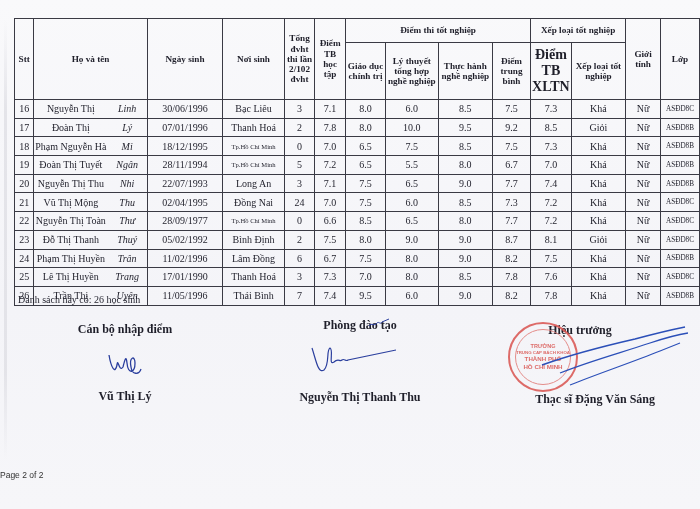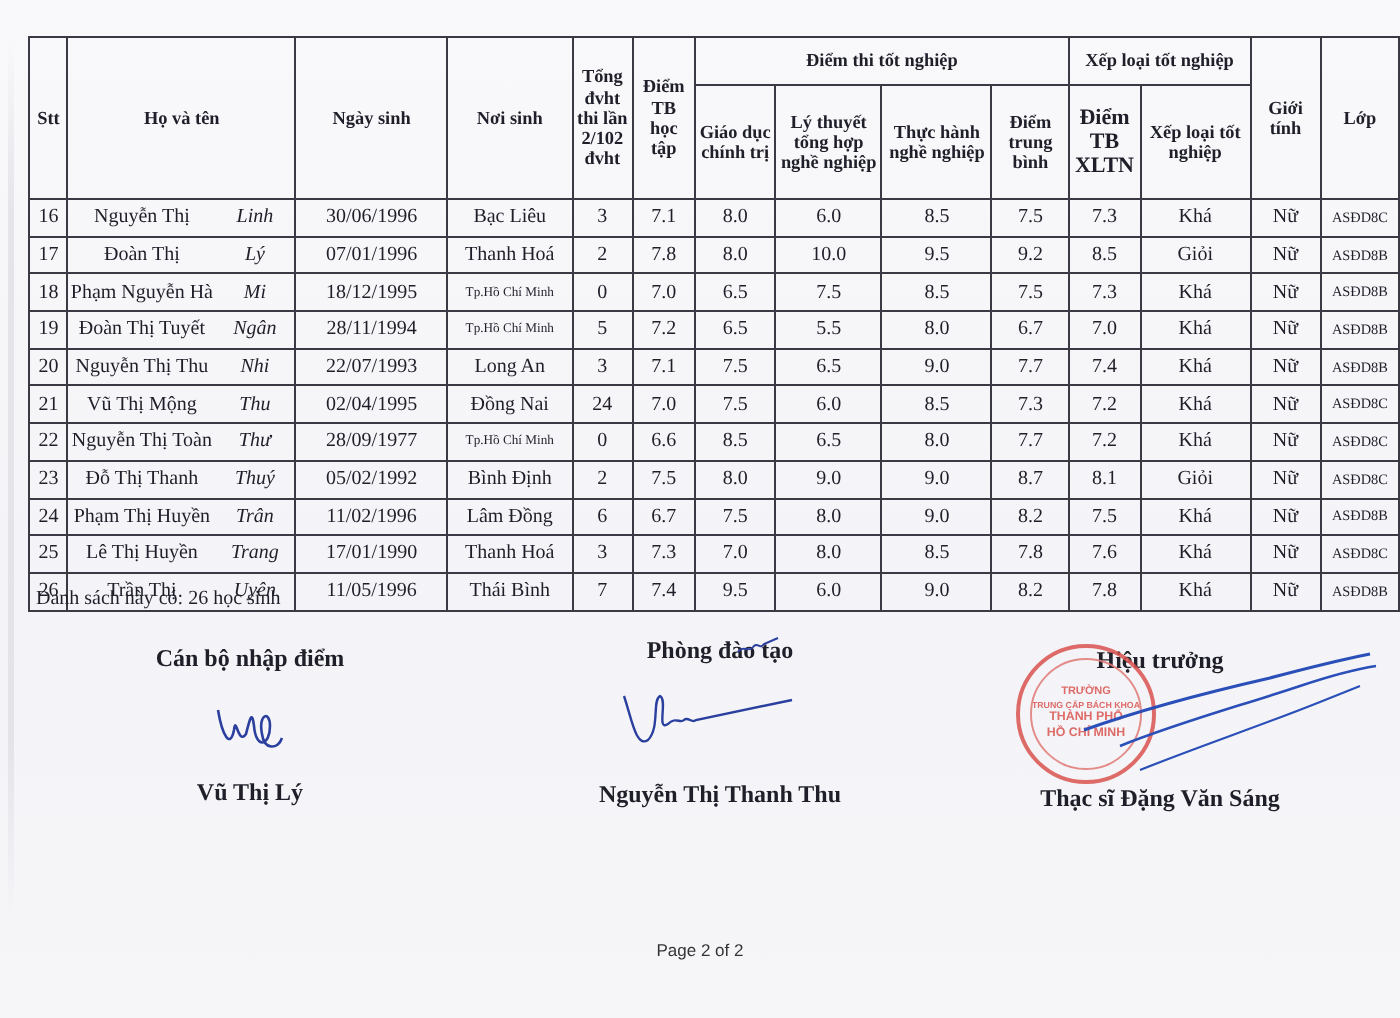--- a/index.html
+++ b/index.html
@@ -57,21 +57,21 @@
     border: 2px solid #d9534f; border-radius: 50%;
     color: #d9534f; font-size: 5.5px; text-align: center;
     display: flex; flex-direction: column; align-items: center; justify-content: center;
     font-family: "Liberation Sans", sans-serif; font-weight: bold;
     opacity: .85;
   }
   .stamp::before {
     content: ""; position: absolute; inset: 5px; border: 1px solid #e07a76; border-radius: 50%;
   }
   .stamp span { display: block; line-height: 1.25; }
-  .footer { position: absolute; left: 0; width: 700px; top: 470px; text-align: center; font-family: "Liberation Sans", sans-serif; font-size: 8.5px; color: #333; }
+  .footer { position: absolute; left: 0; width: 700px; top: 470px; font-family: "Liberation Sans", sans-serif; font-size: 8.5px; color: #333; }
   svg.sig { position: absolute; overflow: visible; }
 </style>
 </head>
 <body>
 
 <div class="page">
   <div class="left-edge"></div>
 
   <table class="grades">
     <colgroup>
@@ -102,21 +102,21 @@
         <th colspan="4">Điểm thi tốt nghiệp</th>
         <th colspan="2">Xếp loại tốt nghiệp</th>
         <th rowspan="2">Giới tính</th>
         <th rowspan="2">Lớp</th>
       </tr>
       <tr class="h2">
         <th>Giáo dục chính trị</th>
         <th>Lý thuyết tổng hợp nghề nghiệp</th>
         <th>Thực hành nghề nghiệp</th>
         <th>Điểm trung bình</th>
-        <th style="font-size:11px">Điểm TB XLTN</th>
+        <th style="font-size:14px">Điểm TB XLTN</th>
         <th>Xếp loại tốt nghiệp</th>
       </tr>
     </thead>
     <tbody id="rows">
         <tr>
           <td>16</td>
           <td class="name-first">Nguyễn Thị</td>
           <td class="name-last">Linh</td>
           <td>30/06/1996</td>
           <td>Bạc Liêu</td>
@@ -331,16 +331,16 @@
     <span>TRƯỜNG</span>
     <span style="font-size:4.4px">TRUNG CẤP BÁCH KHOA</span>
     <span style="font-size:6.2px">THÀNH PHỐ</span>
     <span style="font-size:6.2px">HỒ CHÍ MINH</span>
   </div>
   <svg class="sig" style="left:540px; top:325px;" width="150" height="65">
     <path d="M2 40 C30 30, 60 22, 95 14 C110 10, 125 6, 145 2" stroke="#2b4fb8" stroke-width="1.6" fill="none"></path>
     <path d="M20 48 C50 36, 80 28, 110 18 C125 13, 135 10, 148 8" stroke="#2b4fb8" stroke-width="1.3" fill="none"></path>
     <path d="M30 60 C60 48, 90 38, 120 26 L140 18" stroke="#2b4fb8" stroke-width="1.1" fill="none"></path>
   </svg>
-  <div class="sig-block" style="left:505px; top:392px; width:150px;">Thạc sĩ Đặng Văn Sáng</div>
+  <div class="sig-block" style="left:505px; top:392px; width:150px;text-align:right;">Thạc sĩ Đặng Văn Sáng</div>
 
   <div class="footer">Page 2 of 2</div>
 </div>
 
 </body></html>

